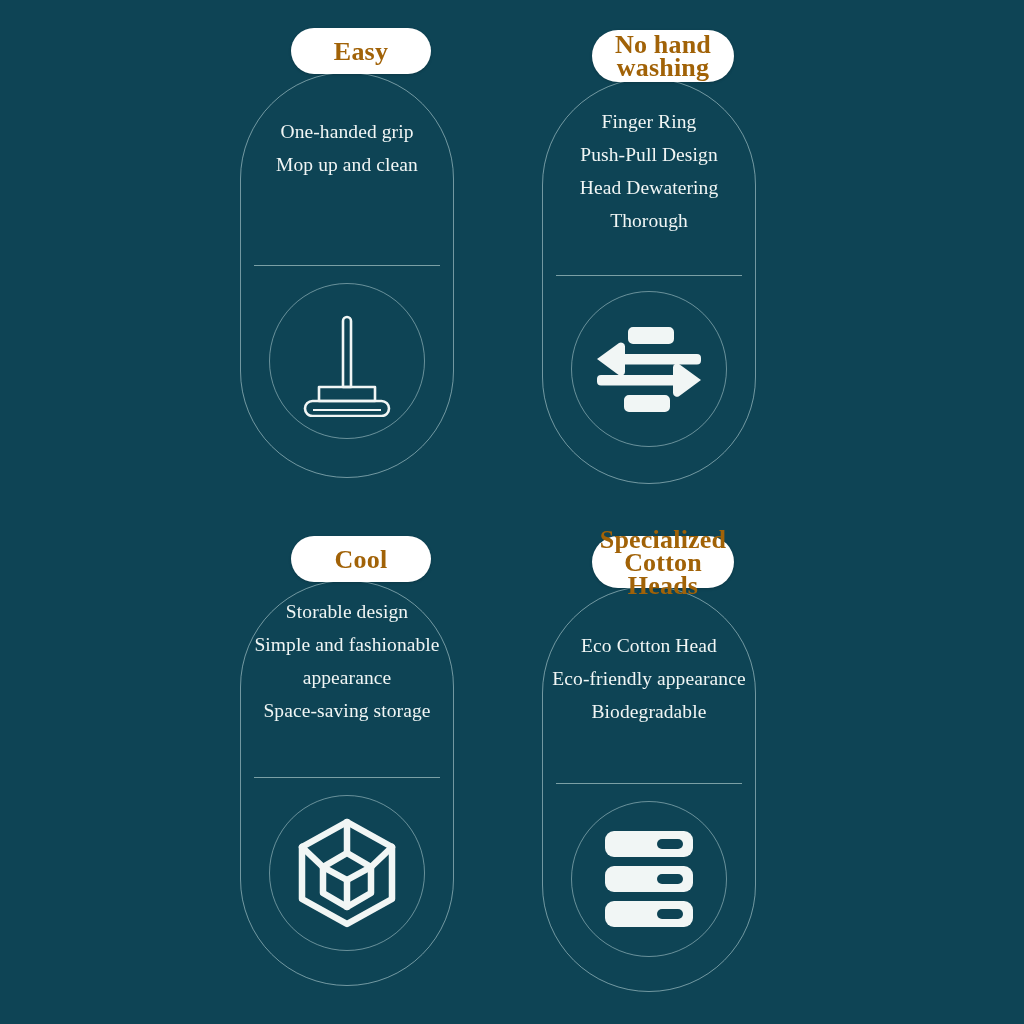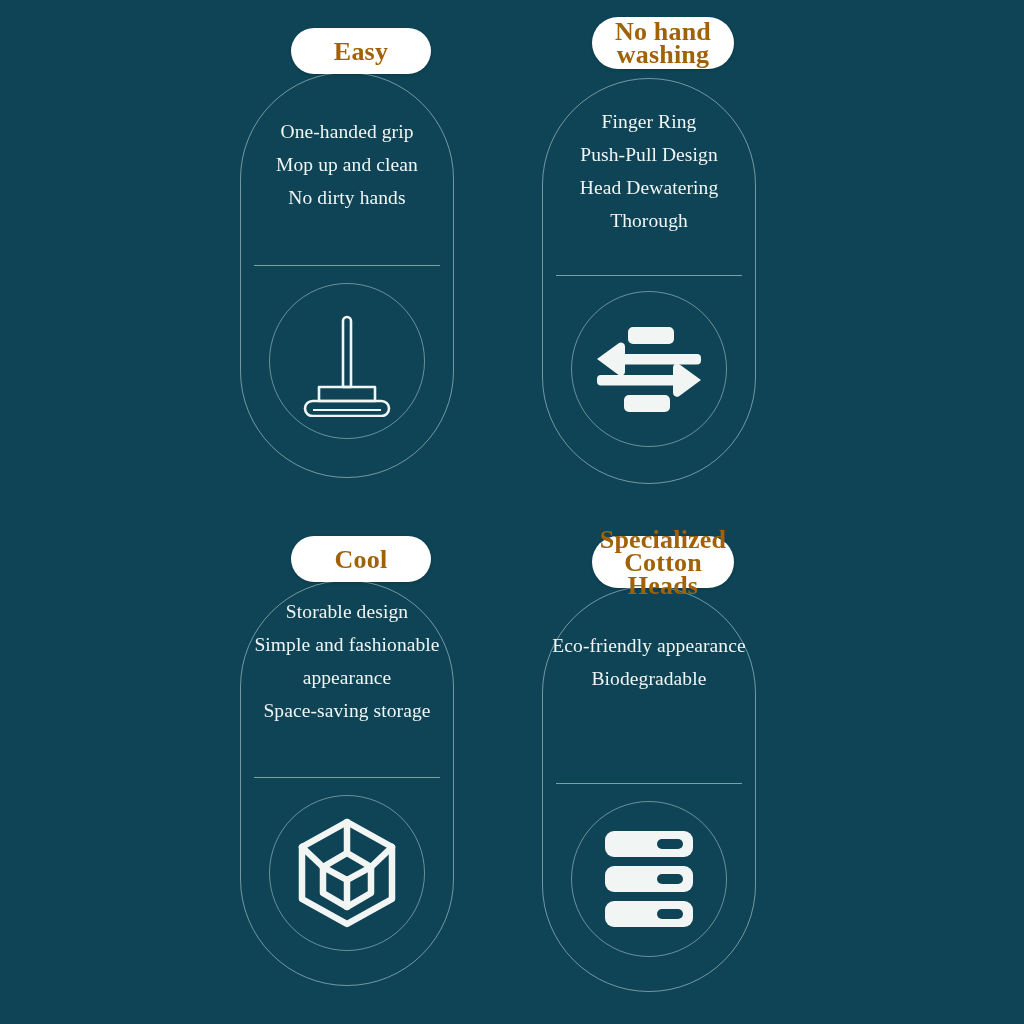--- a/index.html
+++ b/index.html
@@ -43,21 +43,21 @@
     display:flex;
     align-items:center;
     justify-content:center;
     letter-spacing:0.2px;
     box-shadow:0 1px 3px rgba(0,0,0,0.18);
     z-index:5;
     padding:8px 14px;
     white-space:pre-line;
   }
   .badge.b1 { left:291px; top:28px; width:140px; height:46px; }
-  .badge.b2 { left:592px; top:17px; width:142px; height:52px;font-family:Liberation Serif, serif; }
+  .badge.b2 { left:592px; top:30px; width:142px; height:52px;font-family:Liberation Serif, serif; }
   .badge.b3 { left:291px; top:536px; width:140px; height:46px; }
   .badge.b4 { left:592px; top:536px; width:142px; height:52px; }
 
   
   .lines {
     margin-top:42px;
     width:228px;
     text-align:center;
     color:#f1f6f5;
     font-size:19.5px;
@@ -102,21 +102,20 @@
 </head>
 <body>
 
 <div class="board">
 
   <div class="badge b1">Easy</div>
   <div class="card c1">
     <div class="lines">
       <span class="ln">One-handed grip</span>
       <span class="ln">Mop up and clean</span>
-      <span class="ln">No dirty hands</span>
     </div>
     <div class="divider"></div>
     <div class="icon-circle">
       <span>
         <svg width="108" height="112" viewBox="0 0 108 112">
           <g fill="none" stroke="#f1f6f5" stroke-width="2.6" stroke-linejoin="round">
             <path d="M50 16 a4 4 0 0 1 8 0 V82 H50 Z"></path>
             <rect x="26" y="82" width="56" height="14"></rect>
             <rect x="12" y="96" width="84" height="15" rx="7.5"></rect>
             <line x1="20" y1="105" x2="88" y2="105" stroke-width="1.8"></line>
@@ -182,20 +181,21 @@
           </g>
         </svg>
       </span>
     </div>
   </div>
 
   <div class="badge b4">Specialized
 Cotton Heads</div>
   <div class="card c4">
     <div class="lines">
+      <span class="ln">Eco Cotton Head</span>
       <span class="ln">Eco-friendly appearance</span>
       <span class="ln">Biodegradable</span>
     </div>
     <div class="divider"></div>
     <div class="icon-circle">
       <span>
         <svg width="96" height="104" viewBox="0 0 96 104">
           <g>
             <rect x="4" y="4" width="88" height="26" rx="9" fill="#f1f6f5"></rect>
             <rect x="56" y="12" width="26" height="10" rx="5" fill="#0e4455"></rect>

